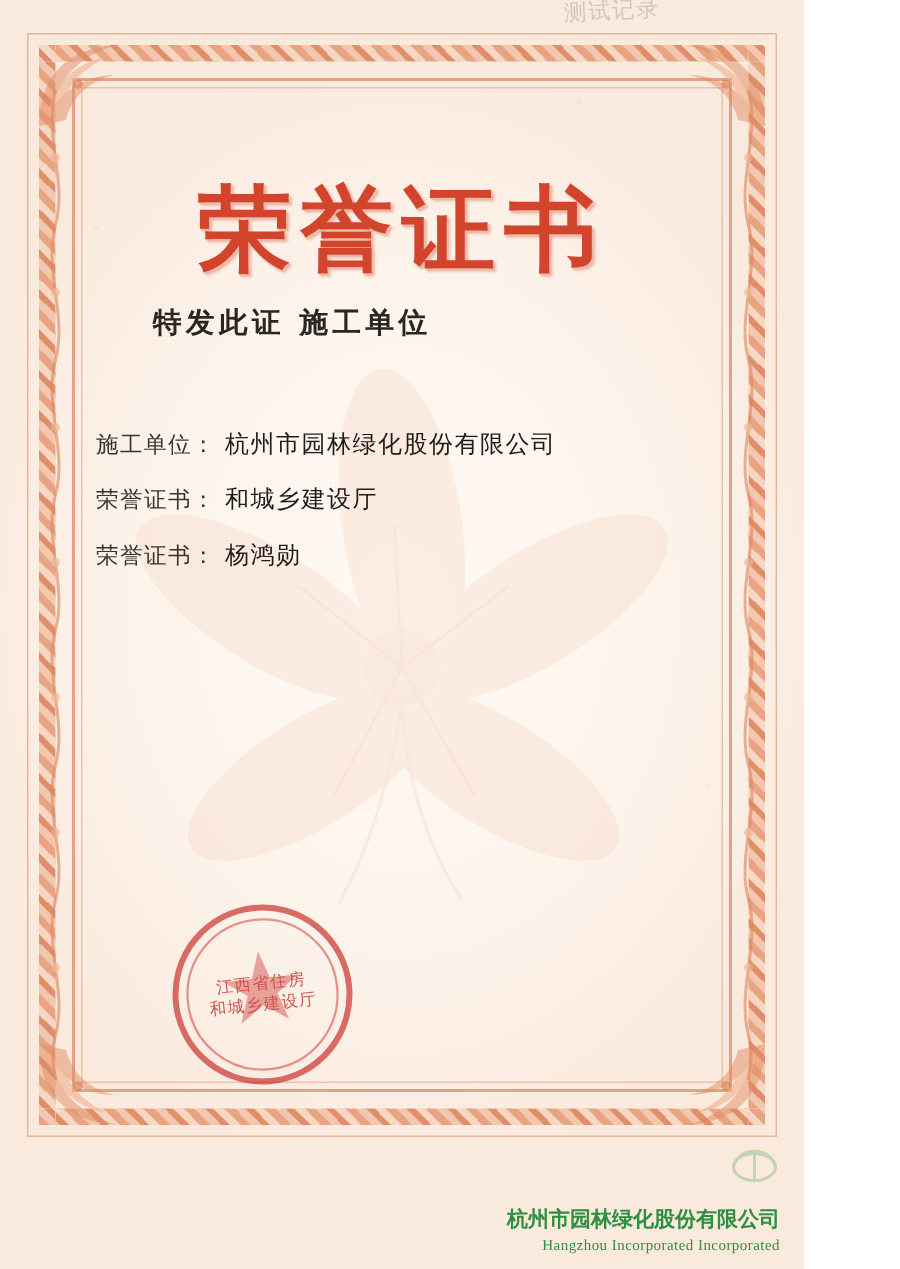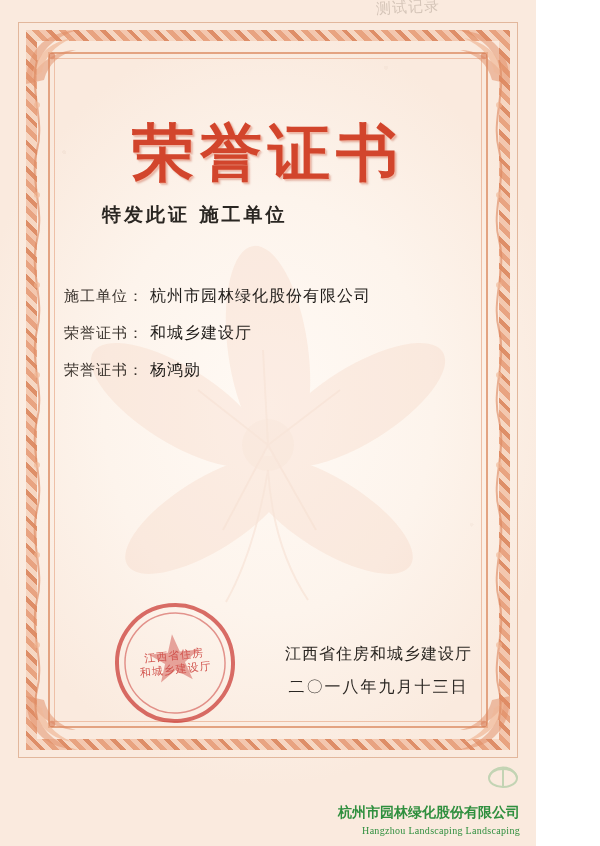--- a/index.html
+++ b/index.html
@@ -371,24 +371,20 @@
       <div class="field-row">
         <div class="field-label">荣誉证书：</div>
         <div class="field-value">和城乡建设厅</div>
       </div>
       <div class="field-row">
         <div class="field-label">荣誉证书：</div>
         <div class="field-value">杨鸿勋</div>
       </div>
     </div>
 
-    <div class="issuer">
-      <div class="issuer-org">江西省住房和城乡建设厅</div>
-      <div class="issuer-date">二〇一八年九月十三日</div>
-    </div>
 
     <div class="seal">
       <svg viewBox="0 0 126 126" width="126" height="126">
         <circle cx="63" cy="63" r="58" fill="none" stroke="#c8312c" stroke-width="4" opacity=".85"></circle>
         <circle cx="63" cy="63" r="50" fill="none" stroke="#c8312c" stroke-width="1.5" opacity=".6"></circle>
         <path d="M63 34 L69 52 L88 52 L73 63 L79 81 L63 70 L47 81 L53 63 L38 52 L57 52 Z" fill="#c8312c" opacity=".5"></path>
       </svg>
       <div class="seal-text">
         <div>江西省住房</div>
         <div>和城乡建设厅</div>
@@ -400,16 +396,16 @@
     <svg viewBox="0 0 46 34" width="46" height="34">
       <g fill="none" stroke="#7cb87f" stroke-width="2" opacity=".8">
         <ellipse cx="23" cy="20" rx="14" ry="9"></ellipse>
         <path d="M9 20 C12 6 34 6 37 20"></path>
         <path d="M23 29 L23 11"></path>
       </g>
     </svg>
   </div>
   <div class="footer">
     <div class="footer-cn">杭州市园林绿化股份有限公司</div>
-    <div class="footer-en">Hangzhou Landscaping Landscaping</div>
+    <div class="footer-en">Hangzhou Incorporated Incorporated</div>
   </div>
 
 </div>
 
 </body></html>

